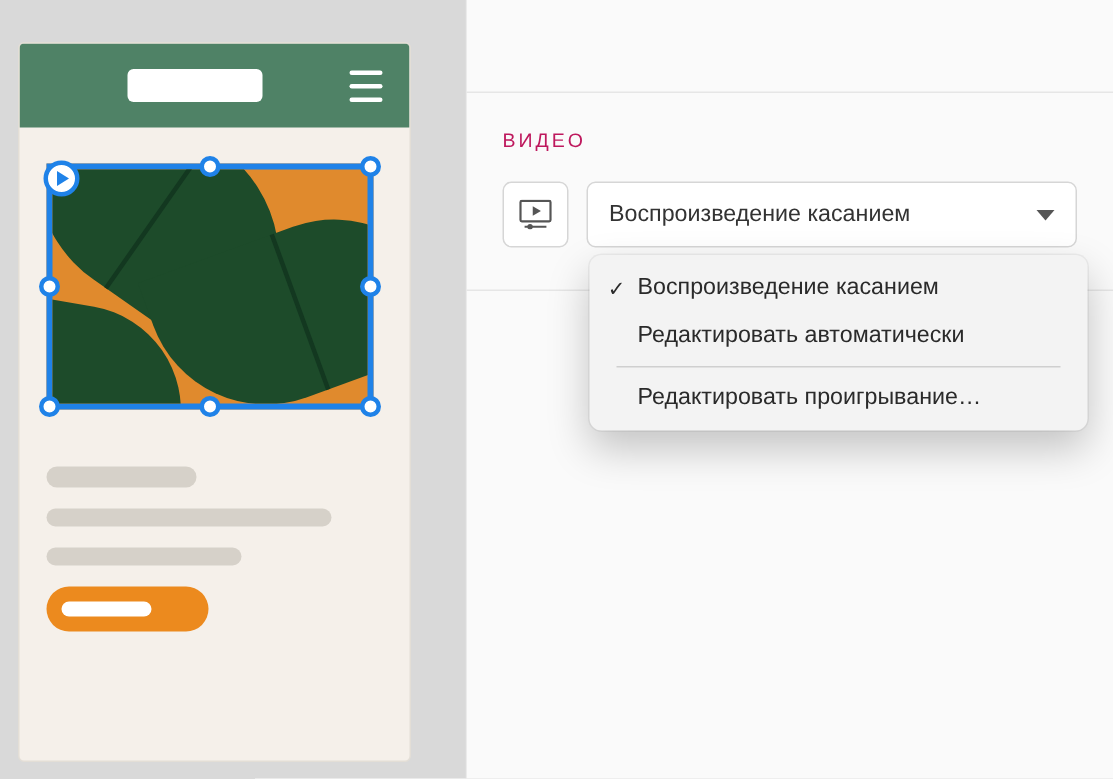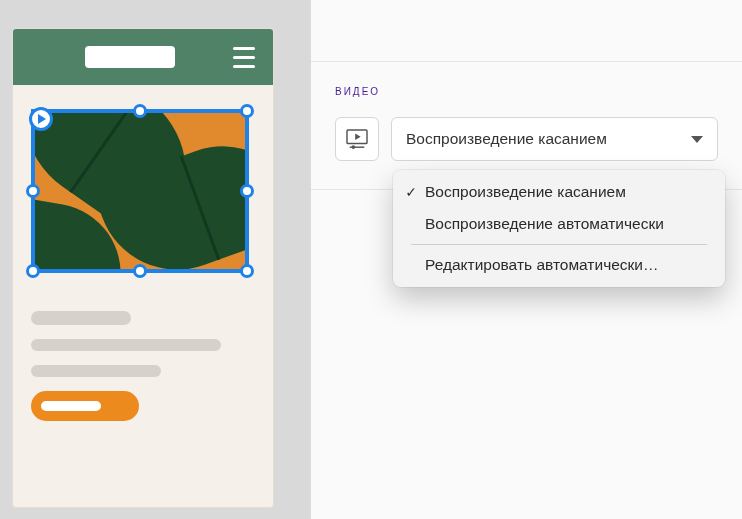--- a/index.html
+++ b/index.html
@@ -186,23 +186,23 @@
   }
   .section-border-top {
     height: 62px;
     border-bottom: 1px solid #e6e6e6;
   }
   .section {
     padding: 24px 24px 28px 24px;
     border-bottom: 1px solid #e6e6e6;
   }
   .section-title {
-    font-size: 10px;
+    font-size: 13px;
     letter-spacing: 2px;
-    color: #4c1d95;
+    color: #be185d;
     margin-bottom: 20px;
     font-weight: 400;
   }
   .controls-row {
     display: flex;
     align-items: center;
     gap: 12px;
   }
   .video-icon-btn {
     width: 44px;
@@ -330,21 +330,21 @@
     </div>
   </div>
 
   <div class="dropdown-menu">
     <div class="menu-item">
       <span class="menu-check">✓</span>
       <span>Воспроизведение касанием</span>
     </div>
     <div class="menu-item">
       <span class="menu-check"></span>
-      <span>Воспроизведение автоматически</span>
+      <span>Редактировать автоматически</span>
     </div>
     <div class="menu-sep"></div>
     <div class="menu-item">
       <span class="menu-check"></span>
-      <span>Редактировать автоматически…</span>
+      <span>Редактировать проигрывание…</span>
     </div>
   </div>
 </div>
 
 </body></html>

